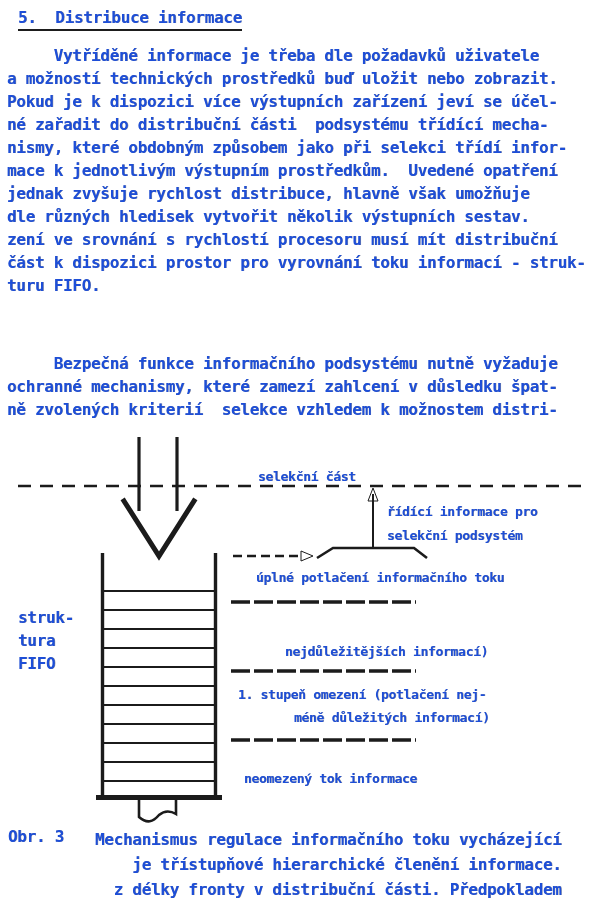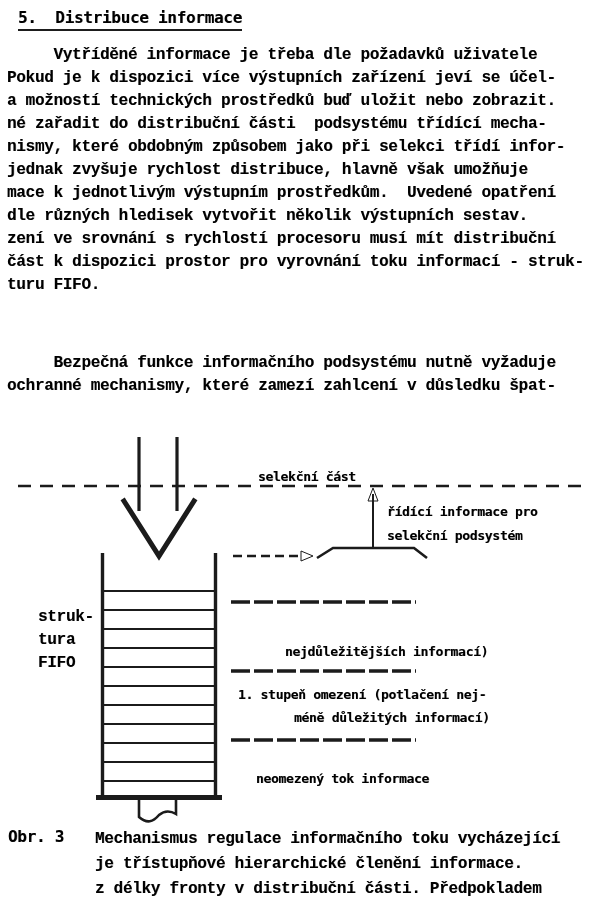--- a/index.html
+++ b/index.html
@@ -3,65 +3,66 @@
 <meta charset="utf-8">
 <style>
   html,body{margin:0;padding:0;background:#e8e8e8;}
   .page{
     position:relative;
     width:602px;height:907px;
     background:#ffffff;
     overflow:hidden;
     font-family:"DejaVu Sans Mono","Liberation Mono",monospace;
     font-weight:700;
-    color:#000000;
+    color:#1d4ed8;
     text-shadow:0.4px 0.3px 0 rgba(23,23,23,0.45);
   }
   .heading{
     position:absolute;left:18px;top:8px;margin:0;
     font-size:16px;font-weight:700;white-space:pre;
     letter-spacing:-0.3px;
     border-bottom:2px solid #1d1d1d;
     padding-bottom:2px;
   }
   .para{position:absolute;left:7px;}
-  .ln{height:23px;line-height:23px;font-size:16px;letter-spacing:-0.3px;white-space:pre;font-family:Liberation Mono, monospace;}
+  .ln{height:23px;line-height:23px;font-size:16px;letter-spacing:-0.3px;white-space:pre;}
   .lbl{position:absolute;font-size:13px;letter-spacing:-0.3px;white-space:pre;line-height:19px;}
-  .fifo-lbl{position:absolute;left:18px;top:606px;margin-left:20px;}
+  .fifo-lbl{position:absolute;left:18px;top:606px;}
   .fifo-lbl .ln{height:23px;}
   .cap-label{position:absolute;left:8px;top:827px;font-size:16px;letter-spacing:-0.3px;white-space:pre;}
   .cap-lines{position:absolute;left:95px;top:827px;}
-  .cap-lines .ln{height:25px;line-height:25px;}
+  .cap-lines .ln{height:25px;line-height:25px;text-align:right;}
   svg.fig{position:absolute;left:0;top:0;}
   svg.fig *{stroke:#1b1b1b;fill:none;}
 </style>
 </head>
 <body>
 
 <div class="page">
 
   <h1 class="heading">5.  Distribuce informace</h1>
 
   <div class="para" style="top:44px">
     <div class="ln">     Vytříděné informace je třeba dle požadavků uživatele</div>
+    <div class="ln">a možností technických prostředků buď uložit nebo zobrazit.</div>
     <div class="ln">Pokud je k dispozici více výstupních zařízení jeví se účel-</div>
-    <div class="ln">a možností technických prostředků buď uložit nebo zobrazit.</div>
     <div class="ln">né zařadit do distribuční části  podsystému třídící mecha-</div>
     <div class="ln">nismy, které obdobným způsobem jako při selekci třídí infor-</div>
+    <div class="ln">mace k jednotlivým výstupním prostředkům.  Uvedené opatření</div>
     <div class="ln">jednak zvyšuje rychlost distribuce, hlavně však umožňuje</div>
-    <div class="ln">mace k jednotlivým výstupním prostředkům.  Uvedené opatření</div>
     <div class="ln">dle různých hledisek vytvořit několik výstupních sestav.</div>
     <div class="ln">zení ve srovnání s rychlostí procesoru musí mít distribuční</div>
     <div class="ln">část k dispozici prostor pro vyrovnání toku informací - struk-</div>
     <div class="ln">turu FIFO.</div>
   </div>
 
   <div class="para" style="top:352px">
     <div class="ln">     Bezpečná funkce informačního podsystému nutně vyžaduje</div>
     <div class="ln">ochranné mechanismy, které zamezí zahlcení v důsledku špat-</div>
+    <div class="ln">ně zvolených kriterií  selekce vzhledem k možnostem distri-</div>
   </div>
 
   <svg class="fig" width="602" height="907" viewBox="0 0 602 907">
 
     <g>
       <path d="M139 437 V511" stroke-width="3.2"></path>
       <path d="M177 437 V511" stroke-width="3.2"></path>
       <path d="M124 501 L159 556 L194 501" stroke-width="5" stroke-linecap="square"></path>
     </g>
 
@@ -109,27 +110,28 @@
 
   <div class="lbl" style="left:387px;top:502px">řídící informace pro</div>
   <div class="lbl" style="left:387px;top:526px">selekční podsystém</div>
 
   <div class="fifo-lbl">
     <div class="ln">struk-</div>
     <div class="ln">tura</div>
     <div class="ln">FIFO</div>
   </div>
 
+  <div class="lbl" style="left:256px;top:568px">úplné potlačení informačního toku</div>
 
   <div class="lbl" style="left:285px;top:642px">nejdůležitějších informací)</div>
 
   <div class="lbl" style="left:238px;top:685px">1. stupeň omezení (potlačení nej-</div>
   <div class="lbl" style="left:294px;top:708px">méně důležitých informací)</div>
 
-  <div class="lbl" style="left:256px;top:769px">neomezený tok informace</div>
+  <div class="lbl" style="left:244px;top:769px">neomezený tok informace</div>
 
   <div class="cap-label">Obr. 3</div>
   <div class="cap-lines">
     <div class="ln">Mechanismus regulace informačního toku vycházející</div>
     <div class="ln">je třístupňové hierarchické členění informace.</div>
     <div class="ln">z délky fronty v distribuční části. Předpokladem</div>
   </div>
 
 </div>
 

